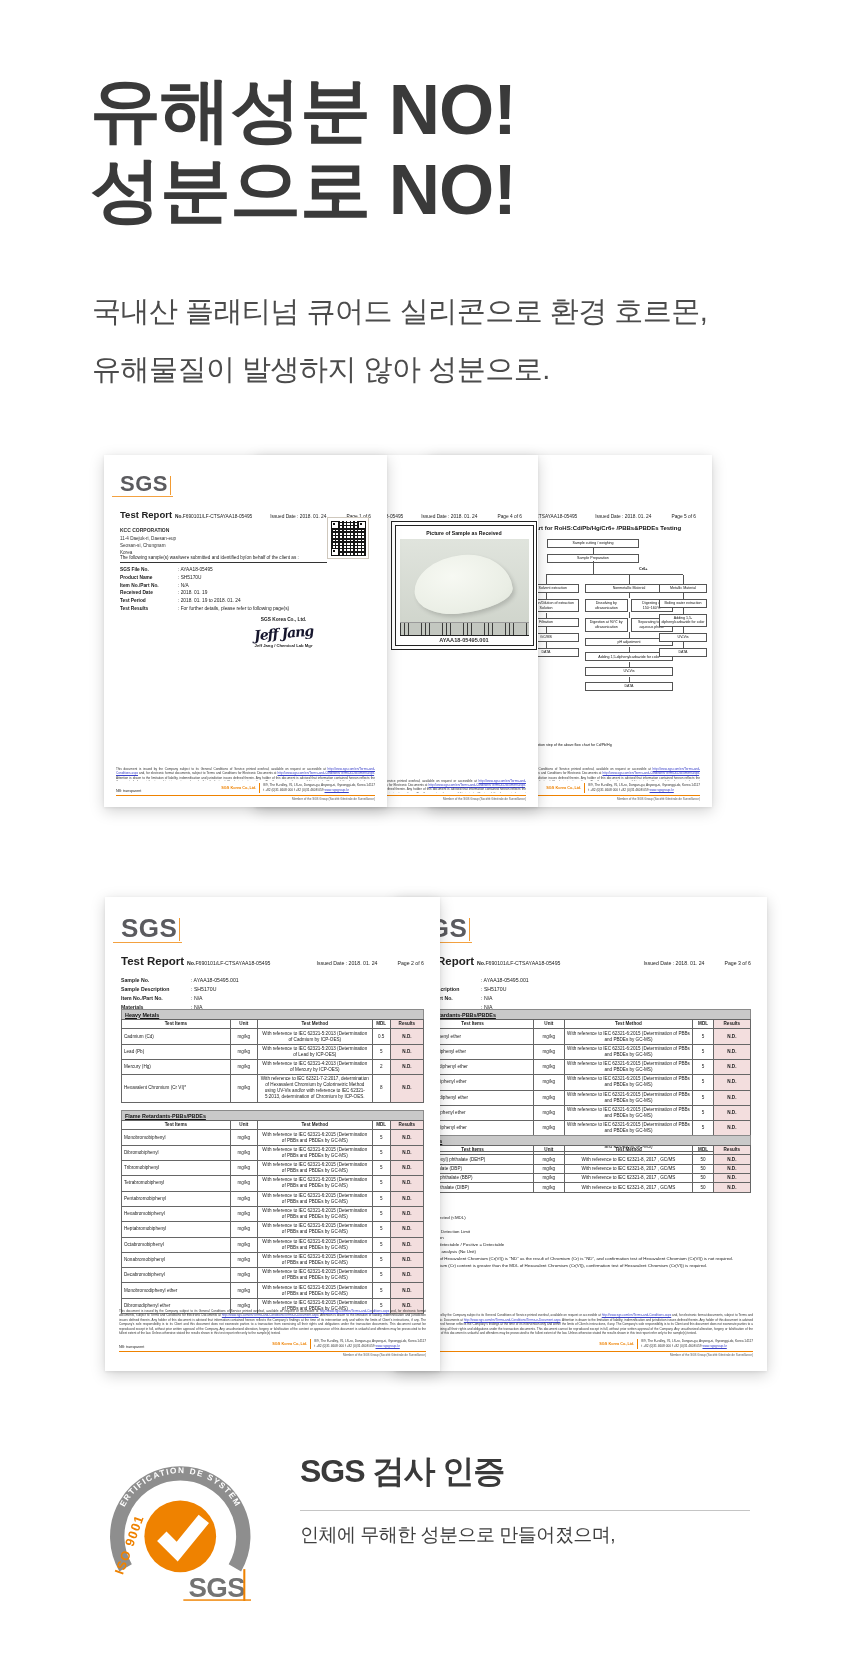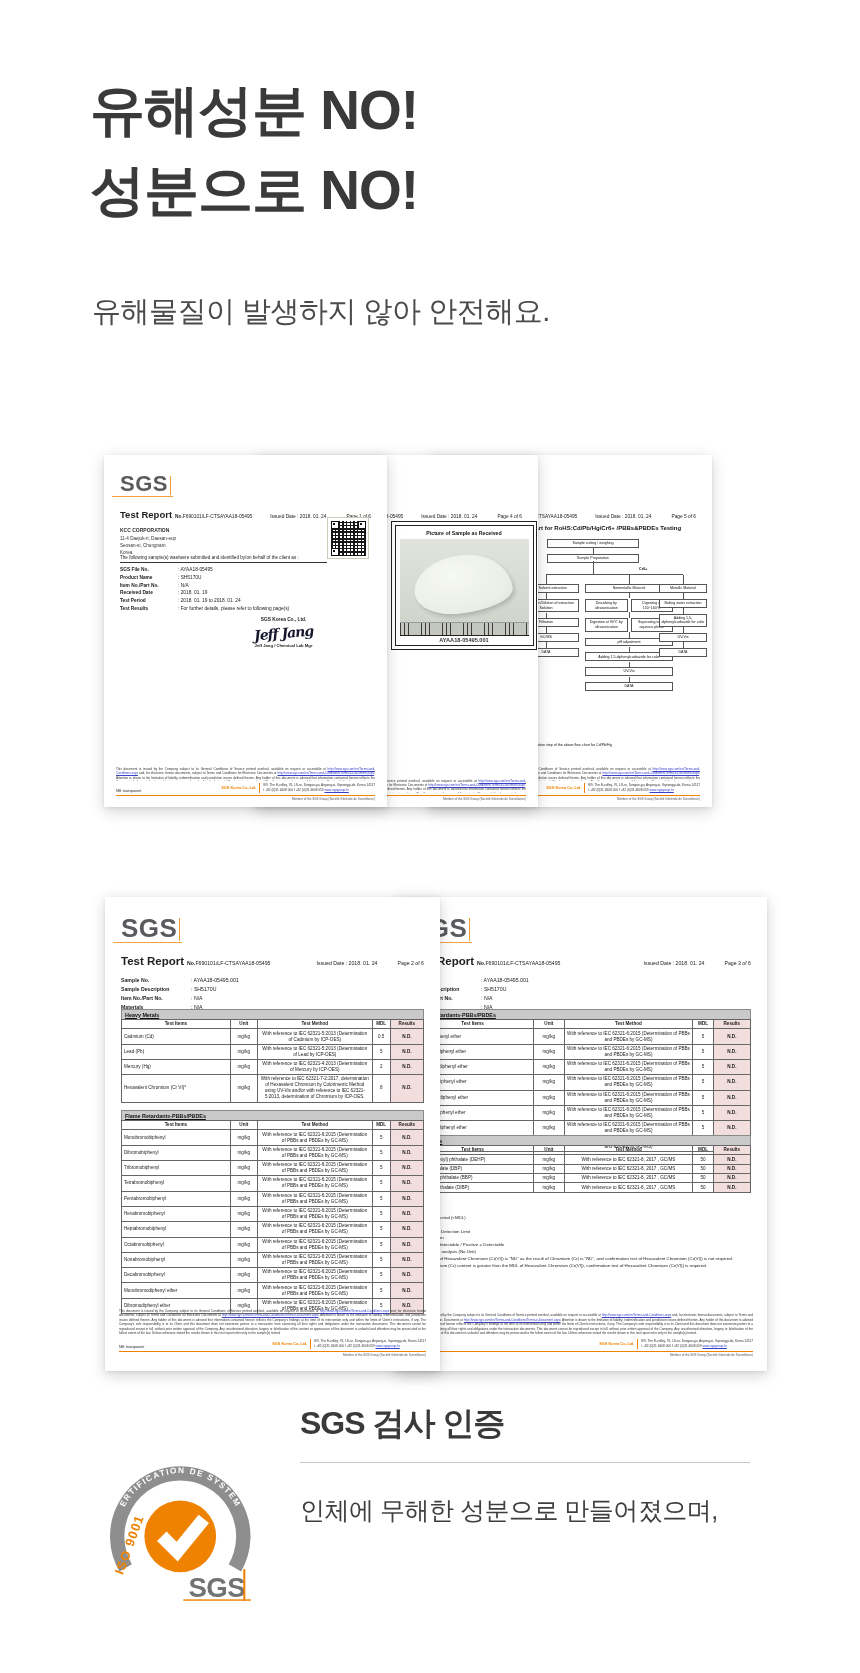--- a/index.html
+++ b/index.html
@@ -2,21 +2,21 @@
 <html><head>
 <meta charset="utf-8">
 <style>
   * { box-sizing: border-box; margin: 0; padding: 0; -webkit-text-size-adjust: none; }
   html, body { background: #fff; }
   body { font-family: "Liberation Sans", "DejaVu Sans", sans-serif; color: #333; }
   .page { position: relative; width: 860px; height: 1673px; margin: 0 auto; background: #fff; overflow: hidden;
           --sgs-orange:#ef8200; --result-pink:#f3dede; --table-bar:#c9c9c9; --title-col:#3a3a3a; --body-col:#4b4b4b; }
 
   
-  .hero-title { position: absolute; left: 90px; top: 70px; font-size: 55px; line-height: 80px;
+  .hero-title { position: absolute; left: 90px; top: 70px; font-size: 71px; line-height: 80px;
                 font-weight: 800; letter-spacing: -1px; color: var(--title-col); }
   .hero-sub   { position: absolute; left: 92px; top: 282px; font-size: 29px; line-height: 58px;
                 font-weight: 400; letter-spacing: -0.5px; color: var(--body-col); }
 
   
   .docrow { position: absolute; }
   .paper  { position: absolute; background: #fff;
             box-shadow: 0 4px 14px rgba(0,0,0,.18), 0 1px 3px rgba(0,0,0,.08); }
 
   .sgs-logo { position: absolute; font-weight: 800; color: #5b5b5f; line-height: 1; letter-spacing: .5px; }
@@ -121,36 +121,37 @@
   .footline { display: flex; justify-content: space-between; align-items: flex-end; }
   .nb { font-size: 3.6px; color: #222; }
   .footrow { display: flex; align-items: flex-start; gap: 3px; }
   .fco { color: var(--sgs-orange); font-weight: 700; font-size: 3.8px; white-space: nowrap; margin-top: 3px; }
   .faddr { border-left: 1px solid var(--sgs-orange); padding-left: 3px; font-size: 3.2px; line-height: 1.5; color: #333; }
   .orule { border-top: 1.2px solid var(--sgs-orange); margin-top: 2px; }
   .member { font-size: 3px; color: #555; text-align: right; margin-top: 1.5px; }
 
   
   .badge { position: absolute; left: 88px; top: 1442px; width: 205px; height: 205px; }
-  .cert-text { position: absolute; left: 300px; top: 1402px; width: 450px; }
+  .cert-text { position: absolute; left: 300px; top: 1450px; width: 450px; }
   .cert-heading { font-size: 32px; font-weight: 800; letter-spacing: -1px; color: var(--title-col); }
   .cert-divider { border-top: 1px solid #c5c5c5; margin-top: 16px; }
-  .cert-line { font-size: 25px; font-weight: 500; letter-spacing: -0.5px; color: #3f3f3f; margin-top: 34px; line-height: 1.1; }
+  .cert-line { font-size: 19px; font-weight: 500; letter-spacing: -0.5px; color: #3f3f3f; margin-top: 14px; line-height: 1.1; }
 </style>
 </head>
 <body>
 
 <div class="page" style="--title: #3a3a3a; --body-text: #4b4b4b; --sgs-orange: #ef8200; --result-pink: #f3dede; --table-bar-gray: #c9c9c9;">
 
   <div class="hero-title">
     <div>유해성분 NO!</div>
     <div>성분으로 NO!</div>
   </div>
   <div class="hero-sub">
-    <div>유해물질이 발생하지 않아 안전해요.</div>
+    <div>국내산 플래티넘 큐어드 실리콘으로 환경 호르몬,</div>
+    <div>유해물질이 발생하지 않아 성분으로.</div>
   </div>
 
   <div class="docrow" style="left:104px; top:455px; width:608px; height:352px;">
 
     <div class="paper doc-sm" style="left:325px; top:0; width:283px; height:352px; z-index:1;">
       <div class="sgs-logo" style="left:16px; top:18px; font-size:22px;">SGS</div>
       <div class="rpt-head" style="top:54px;">
         <span class="rpt-title">Test Report</span>
         <span class="rpt-no-label">No.</span>
         <span class="rpt-no">F690101/LF-CTSAYAA18-05495</span>

